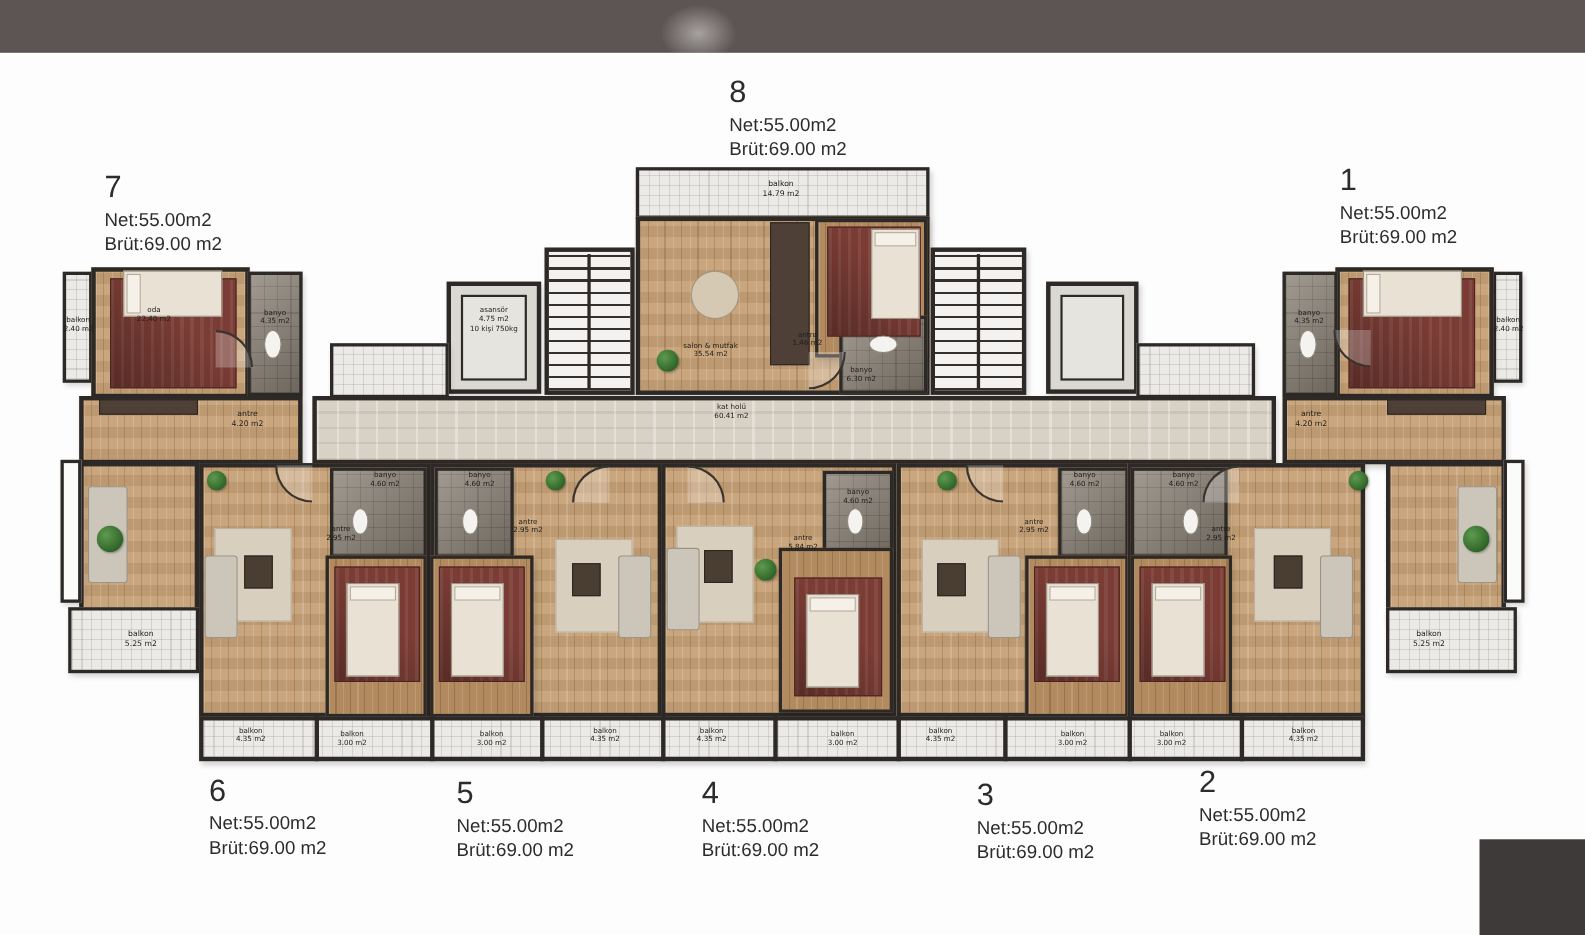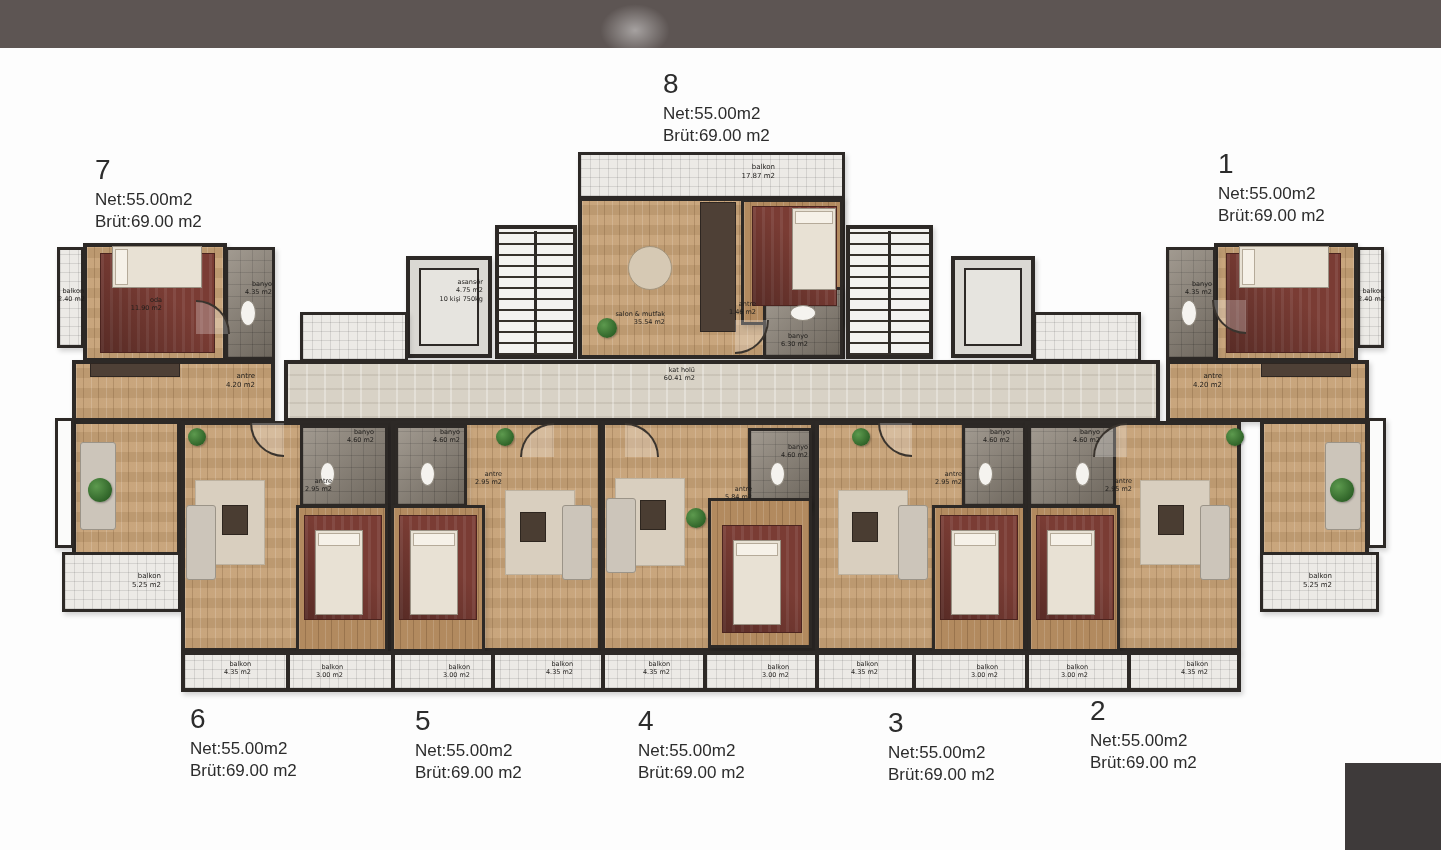--- a/index.html
+++ b/index.html
@@ -53,21 +53,21 @@
   .table{background:#4a3d32;border:1px solid #2e261f;}
   .rtable{border-radius:50%;background:#d6c9b4;border:1px solid #a3957e;}
   .plant{border-radius:50%;background:radial-gradient(circle at 35% 35%,#5d9a4e,#2f6328 72%);box-shadow:1px 1px 2px rgba(0,0,0,.3);}
   .counter{background:#4e4036;border:1px solid #2e2621;}
   .fixture{background:#f5f3ef;border:1px solid #8f887d;border-radius:50%;}
   .door{position:absolute;width:32px;height:32px;border-left:2px solid #3a342e;border-bottom:2px solid #3a342e;
     border-radius:0 0 0 100%;background:rgba(255,255,255,.25);z-index:4;}
   .r90{transform:rotate(90deg);} .r180{transform:rotate(180deg);} .r270{transform:rotate(270deg);}
 
   
-  .rlabel{position:absolute;font:7px/1.3 "DejaVu Sans",sans-serif;color:#1f1d1b;text-align:right;z-index:6;}
+  .rlabel{position:absolute;font:7px/1.3 "DejaVu Sans",sans-serif;color:#1f1d1b;text-align:center;z-index:6;}
   .rlabel span{display:block;white-space:nowrap;}
   .rlabel.tiny{font-size:6.5px;}
   .ulabel{position:absolute;color:#2c2c2c;z-index:7;}
   .unum{font-size:28px;line-height:1;margin-bottom:5px;}
   .uline{font-size:17px;line-height:1.3;}
 </style>
 </head>
 <body>
 
 <div class="canvas">
@@ -250,21 +250,21 @@
   <div class="door r90" style="left:520px;top:423px;"></div>
   <div class="door" style="left:878px;top:423px;"></div>
   <div class="door r90" style="left:1093px;top:423px;"></div>
   <div class="door r270" style="left:735px;top:320px;"></div>
   <div class="door r180" style="left:196px;top:300px;"></div>
   <div class="door" style="left:1212px;top:300px;"></div>
   <div class="door r180" style="left:625px;top:423px;"></div>
 
   <div class="rlabel" style="left:645px;top:163px;width:130px;">
     <span>balkon</span>
-      <span>17.87 m2</span>
+      <span>14.79 m2</span>
   </div>
   <div class="rlabel tiny" style="left:635px;top:366px;width:60px;">
     <span>kat holü</span>
       <span>60.41 m2</span>
   </div>
   <div class="rlabel tiny" style="left:415px;top:278px;width:68px;">
     <span>asansör</span>
       <span>4.75 m2</span>
       <span>10 kişi 750kg</span>
   </div>
@@ -293,27 +293,27 @@
       <span>4.20 m2</span>
   </div>
   <div class="rlabel tiny" style="left:712px;top:300px;width:44px;">
     <span>antre</span>
       <span>1.46 m2</span>
   </div>
   <div class="rlabel tiny" style="left:758px;top:332px;width:50px;">
     <span>banyo</span>
       <span>6.30 m2</span>
   </div>
-  <div class="rlabel tiny" style="left:595px;top:310px;width:70px;">
+  <div class="rlabel tiny" style="left:611px;top:310px;width:70px;">
     <span>salon &amp; mutfak</span>
       <span>35.54 m2</span>
   </div>
-  <div class="rlabel tiny" style="left:118px;top:296px;width:44px;">
+  <div class="rlabel tiny" style="left:118px;top:278px;width:44px;">
     <span>oda</span>
-      <span>11.90 m2</span>
+      <span>22.40 m2</span>
   </div>
 
   <div class="rlabel tiny" style="left:326px;top:428px;width:48px;">
     <span>banyo</span>
       <span>4.60 m2</span>
   </div>
   <div class="rlabel tiny" style="left:412px;top:428px;width:48px;">
     <span>banyo</span>
       <span>4.60 m2</span>
   </div>

